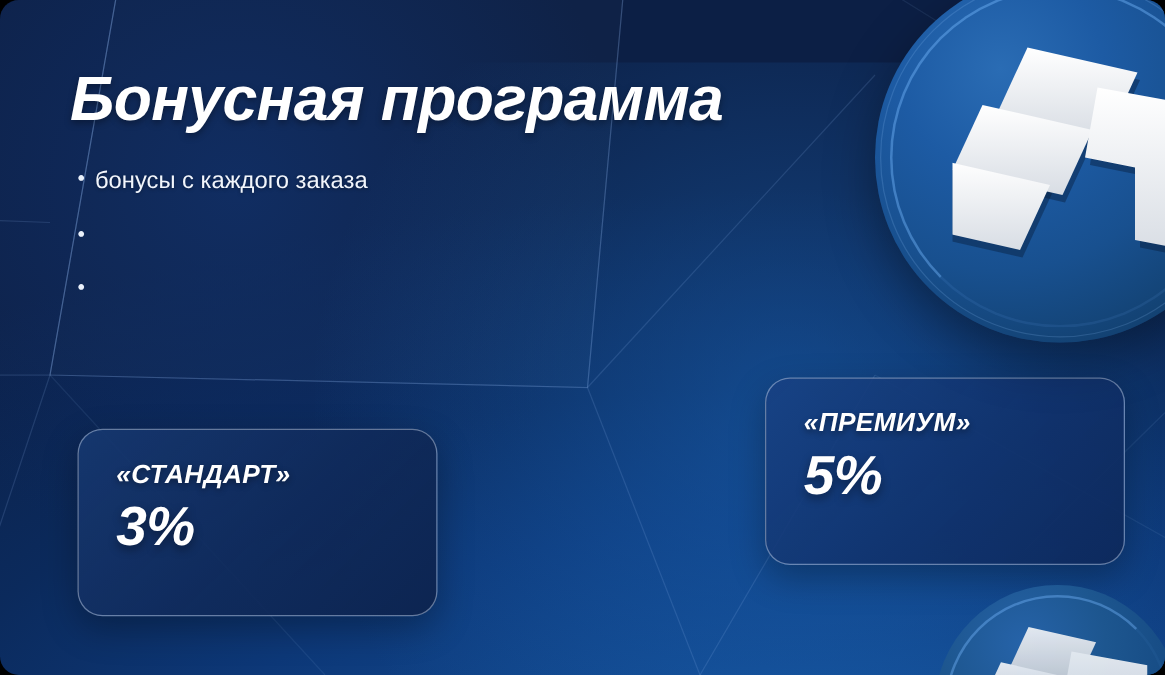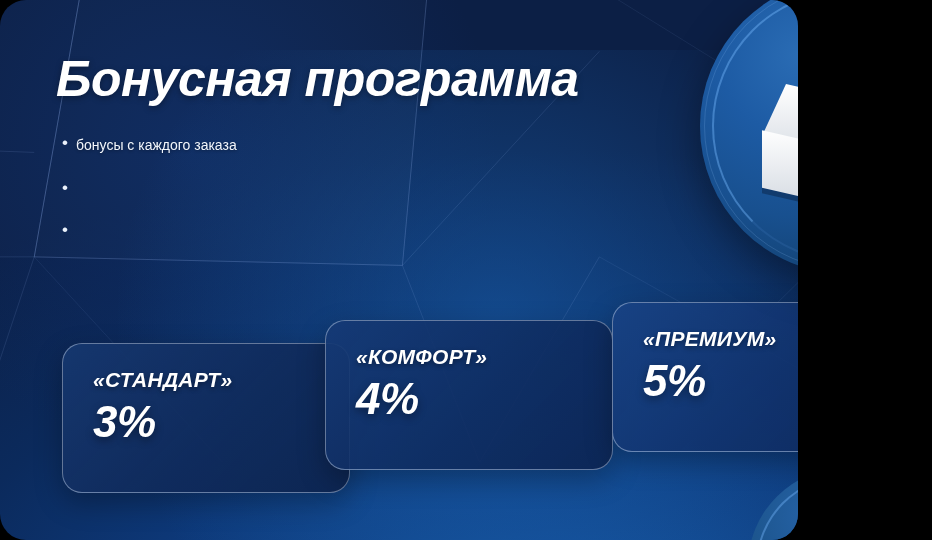--- a/index.html
+++ b/index.html
@@ -1,21 +1,21 @@
 <!DOCTYPE html>
 <html><head>
 <meta charset="utf-8">
 <style>
   html,body{margin:0;padding:0;background:#000;}
   body{width:932px;height:540px;overflow:hidden;font-family:"Liberation Sans","DejaVu Sans",sans-serif;}
 
   #banner{
     position:relative;
-    width:798px;height:540px;
-    border-radius:26px;
+    width:932px;height:540px;
+    border-radius:15px;
     overflow:hidden;
     background:
       radial-gradient(120% 90% at 72% 118%, #1458a8 0%, #12498f 22%, #0d3878 46%, #0b2a5c 68%, #0c1f45 100%),
       linear-gradient(115deg,#0d1e44 0%,#0e2148 38%,#103464 72%,#14549f 100%);
     isolation:isolate;
   }
 
   
   .bg-lines{position:absolute;inset:0;z-index:1;pointer-events:none;}
   .bg-glow-a{
@@ -42,21 +42,21 @@
   .bullet{
     display:flex;align-items:baseline;
     margin-bottom:25px;
   }
   .bullet .dot{
     flex:0 0 auto;
     width:14px;color:#eaf1fb;font-size:17px;line-height:1;
     transform:translateY(-2px);
   }
   .bullet .btext{
-    color:#f2f6fc;font-size:14px;line-height:22px;white-space:nowrap;
+    color:#f2f6fc;font-size:19px;line-height:22px;white-space:nowrap;
     text-shadow:0 1px 3px rgba(0,0,0,.35);
   }
 
   
   .card{
     position:absolute;z-index:6;
     border-radius:20px;
     border:1px solid rgba(206,220,240,.45);
     box-shadow:0 10px 28px rgba(0,0,0,.28);
     overflow:hidden;
@@ -175,26 +175,20 @@
 
   </div>
 
   <div class="card" id="card-standard">
     <div class="cinner">
       <div class="tier-name">«СТАНДАРТ»</div>
       <div class="tier-pct">3%</div>
     </div>
   </div>
 
-  <div class="card" id="card-comfort">
-    <div class="cinner">
-      <div class="tier-name">«КОМФОРТ»</div>
-      <div class="tier-pct">4%</div>
-    </div>
-  </div>
 
   <div class="card" id="card-premium">
     <div class="cinner">
       <div class="tier-name">«ПРЕМИУМ»</div>
       <div class="tier-pct">5%</div>
     </div>
   </div>
 
   <div id="logo-badge">
     <div class="ring2"></div>

